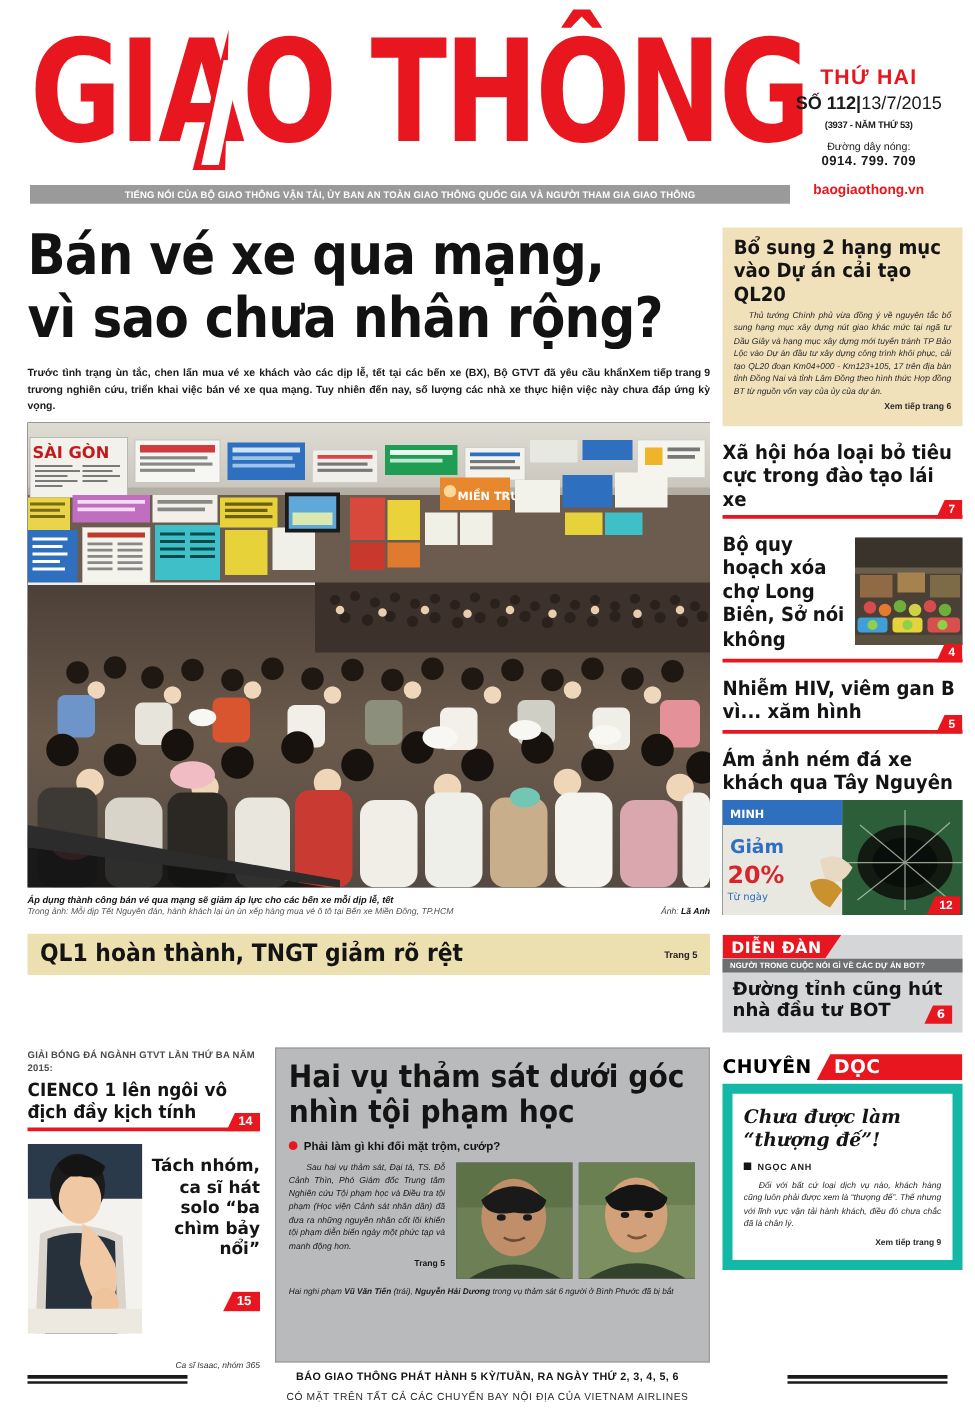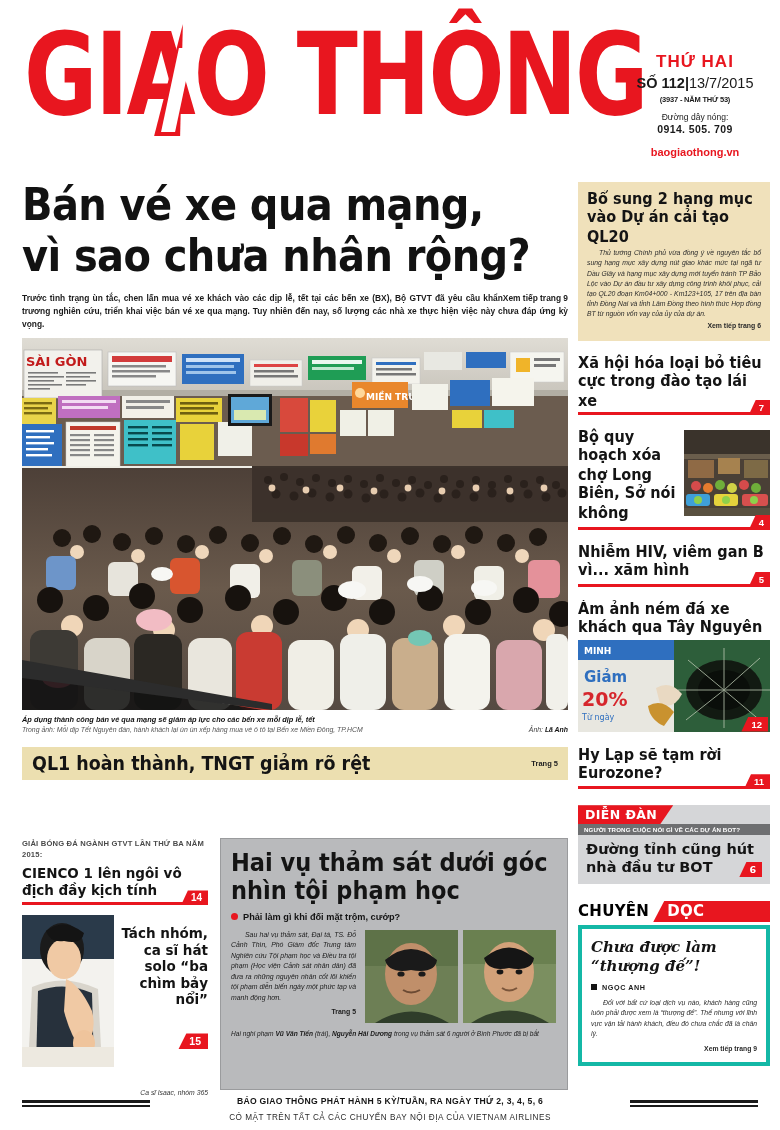--- a/index.html
+++ b/index.html
@@ -211,21 +211,21 @@
   .chuyen-left {
     font-family: "DejaVu Sans", sans-serif; font-weight: bold; font-size: 15px;
     color: #000000; letter-spacing: 0.3px; padding-right: 4px; line-height: 21px;
   }
   .chuyen-right {
     flex: 1; background: #e8161f; color: #fff;
     font-family: "DejaVu Sans", sans-serif; font-weight: bold; font-size: 15px;
     letter-spacing: 0.3px; line-height: 21px; padding-left: 14px;
     clip-path: polygon(11px 0, 100% 0, 100% 100%, 0 100%);
   }
-  .chuyen-box { border: 4px solid #14b8a6; padding: 9px 9px 8px 9px; margin-top: 3px; }
+  .chuyen-box { border: 8px solid #14b8a6; padding: 9px 9px 8px 9px; margin-top: 3px; }
   .chuyen-head {
     font-family: "DejaVu Serif", serif; font-weight: bold; font-style: italic; font-size: 15px;
     line-height: 1.25; color: #141414;
   }
   .chuyen-byline { margin-top: 7px; font-size: 7.2px; font-weight: bold; letter-spacing: 0.6px; color: #1a1a1a; display: flex; align-items: center; gap: 5px; }
   .chuyen-sq { width: 6px; height: 6px; background: #141414; display: inline-block; }
   .chuyen-body { margin-top: 6px; font-size: 6.8px; font-style: italic; line-height: 1.55; color: #2a2a2a; text-align: justify; }
   .chuyen-body .ind { text-indent: 12px; display: block; }
   .chuyen-jump { display: block; text-align: right; font-weight: bold; font-style: normal; margin-top: 4px; font-size: 6.8px; }
 
@@ -243,29 +243,30 @@
 <body>
 
 <div class="page">
 
   <div class="masthead">
     <div class="logo-wrap">
       <div class="logo-text">GIAO THÔNG</div>
       <div class="logo-slash"></div>
       <div class="logo-slash-inner"></div>
     </div>
+    <div class="tagline">TIẾNG NÓI CỦA BỘ GIAO THÔNG VẬN TẢI, ỦY BAN AN TOÀN GIAO THÔNG QUỐC GIA VÀ NGƯỜI THAM GIA GIAO THÔNG</div>
 
     <div class="mast-right">
       <div class="mr-day">THỨ HAI</div>
       <div class="mr-issue">
         <span>SỐ 112</span><span>|</span><span class="thin">13/7/2015</span>
       </div>
       <div class="mr-year">(3937 - NĂM THỨ 53)</div>
       <div class="mr-hot-label">Đường dây nóng:</div>
-      <div class="mr-hot-num">0914. 505. 709</div>
+      <div class="mr-hot-num">0914. 799. 709</div>
       <div class="mr-web">baogiaothong.vn</div>
     </div>
   </div>
 
   <div class="left-col">
     <div class="lead-headline">
       <div>Bán vé xe qua mạng,</div>
       <div>vì sao chưa nhân rộng?</div>
     </div>
 
@@ -732,26 +733,20 @@
           </g>
           <path d="M78 48 Q92 40 104 54 Q96 70 82 64 Z" fill="#e9d9c2"></path>
           <path d="M70 66 Q84 58 96 72 L86 86 Q72 80 70 66 Z" fill="#c9922f"></path>
         </svg>
       </div>
       <div class="side-rule" style="margin-top:0;height:0">
         <span class="side-tag" style="top:-15px;right:2px">12</span>
       </div>
     </div>
 
-    <div class="side-item" style="margin-top:14px">
-      <div class="side-head">Hy Lạp sẽ tạm rời Eurozone?</div>
-      <div class="side-rule">
-        <span class="side-tag">11</span>
-      </div>
-    </div>
 
     <div class="forum">
       <div class="forum-tab">DIỄN ĐÀN</div>
       <div class="forum-sub">NGƯỜI TRONG CUỘC NÓI GÌ VỀ CÁC DỰ ÁN BOT?</div>
       <div class="forum-head">
         <span>Đường tỉnh cũng hút nhà đầu tư BOT</span>
         <span class="forum-tag">6</span>
       </div>
     </div>
 

